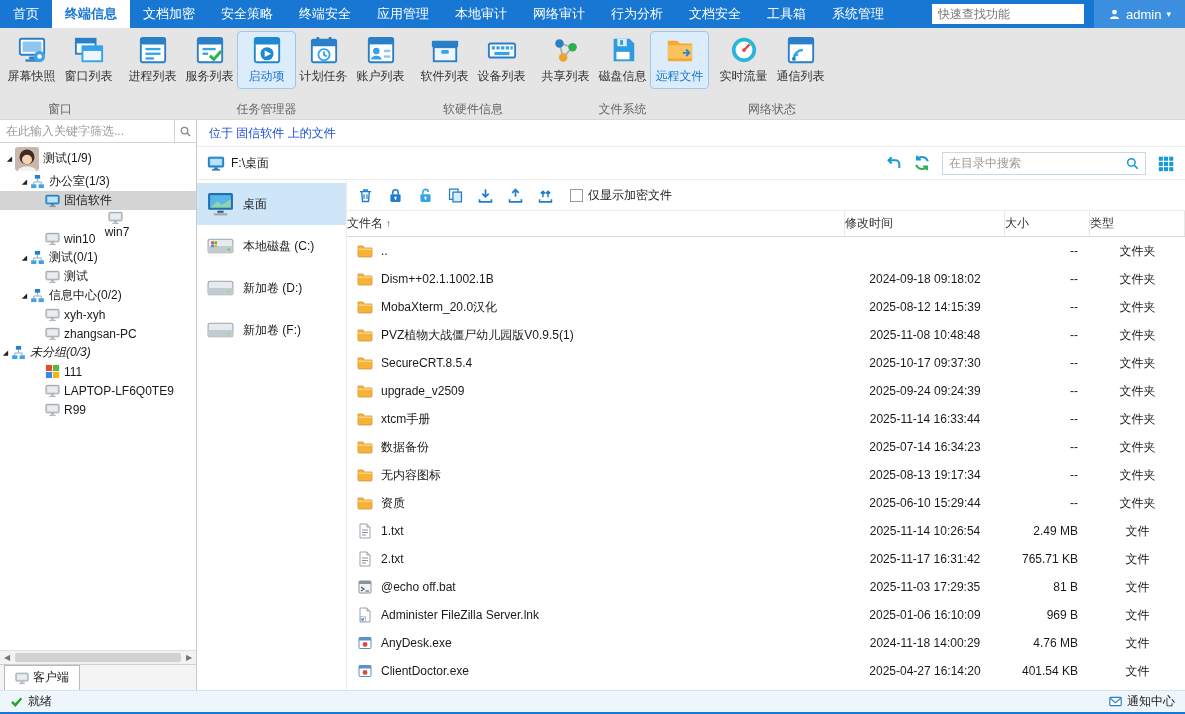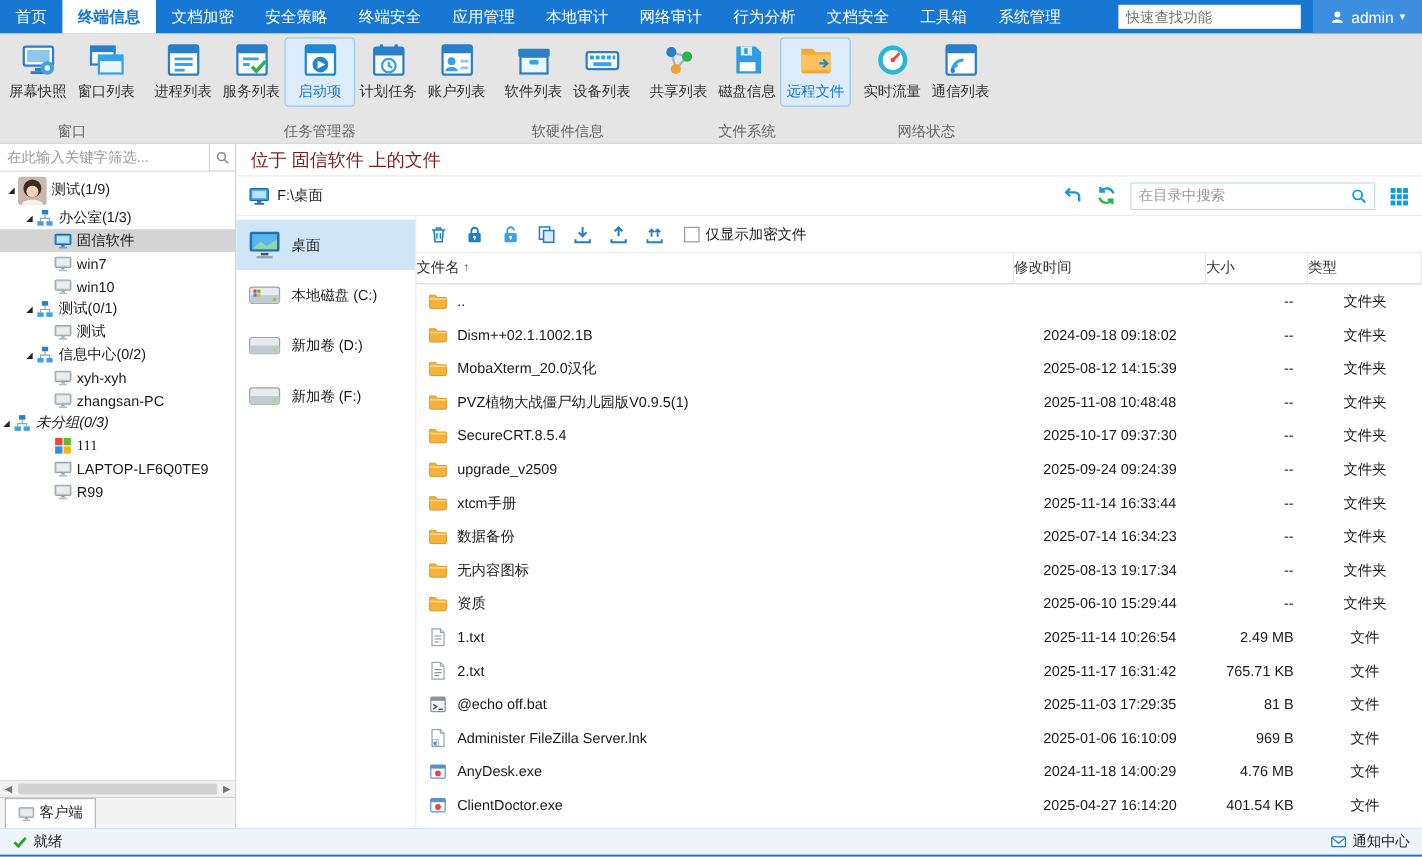--- a/index.html
+++ b/index.html
@@ -45,21 +45,21 @@
 .trow .icx svg{width:15px;height:15px;display:block}
 .trow.root .icx svg{width:24px;height:24px}
 .hscroll{height:14px;flex:none;display:flex;align-items:center;background:#f2f2f2;border-top:1px solid #e0e0e0}
 .harrow{font-size:8px;color:#777;width:14px;text-align:center;cursor:pointer}
 .hthumb{flex:1;height:9px;background:#d2d2d2;border-radius:2px;margin:0 1px;cursor:grab}
 .stabs{height:26px;flex:none;background:#f4f4f4;border-top:1px solid #cfcfcf;display:flex;align-items:flex-end;padding-left:4px}
 .stab{display:flex;align-items:center;gap:4px;background:#fff;border:1px solid #b9b9b9;border-bottom:none;padding:3px 10px 4px;font-size:12px;cursor:pointer}
 .stab .icx svg{width:14px;height:14px;display:block}
 
 .main{flex:1;display:flex;flex-direction:column;min-width:0;background:#fff}
-.lochdr{height:27px;line-height:27px;padding-left:12px;color:#7f1d1d;font-size:15px;border-bottom:1px solid #ececec;flex:none}
+.lochdr{height:27px;line-height:27px;padding-left:12px;color:#1d4ed8;font-size:12px;border-bottom:1px solid #ececec;flex:none}
 .addrbar{height:33px;display:flex;align-items:center;padding:0 10px;border-bottom:1px solid #ececec;flex:none;gap:6px}
 .addrbar>.icx svg{width:18px;height:18px;display:block}
 .path{font-size:12px;color:#1a1a1a}
 .addr-right{margin-left:auto;display:flex;align-items:center;gap:11px}
 .abtn{cursor:pointer}
 .abtn svg{width:18px;height:18px;display:block}
 .dsearch{display:flex;align-items:center;border:1px solid #c5d9e8;height:23px;width:204px;padding-left:6px;background:#fff}
 .dsearch input{border:none;flex:1;font-size:12px;min-width:0;outline:none}
 .dsearch input::placeholder{color:#9a9a9a}
 .dsicon{width:26px;display:flex;justify-content:center;cursor:pointer}
@@ -371,21 +371,21 @@
             <span class="icx">
               <svg viewBox="0 0 16 16">
                 <rect x="1" y="2.5" width="14" height="9" rx="1" fill="#3fa3e3" stroke="#1b6bb0"></rect>
                 <rect x="2.5" y="4" width="11" height="6" fill="#bfe2f8"></rect>
                 <rect x="6.5" y="12" width="3" height="1.4" fill="#1b6bb0"></rect>
                 <rect x="4.5" y="13.6" width="7" height="1.4" fill="#8d979e"></rect>
               </svg>
             </span>
             <span class="tlbl">固信软件</span>
           </div>
-          <div class="trow" style="padding-left: 34px;">
+          <div class="trow" style="padding-left: 34px; flex-direction: column;">
             <span class="texp"></span>
             <span class="icx">
               <svg viewBox="0 0 16 16">
                 <rect x="1" y="2.5" width="14" height="9" rx="1" fill="#cdd3d8" stroke="#98a1a8"></rect>
                 <rect x="2.5" y="4" width="11" height="6" fill="#e9edf0"></rect>
                 <rect x="6.5" y="12" width="3" height="1.4" fill="#98a1a8"></rect>
                 <rect x="4.5" y="13.6" width="7" height="1.4" fill="#b3bac0"></rect>
               </svg>
             </span>
             <span class="tlbl">win7</span>
@@ -467,21 +467,21 @@
             <span class="icx">
               <svg viewBox="0 0 16 16">
                 <path d="M8 5 v3 M4 11 V8.5 h8 V11" stroke="#8aa6bd" fill="none"></path>
                 <rect x="5.2" y="1" width="5.6" height="4" fill="#2a7fc9"></rect>
                 <rect x="1.2" y="11" width="5.6" height="4" fill="#3fa3e3"></rect>
                 <rect x="9.2" y="11" width="5.6" height="4" fill="#3fa3e3"></rect>
               </svg>
             </span>
             <span class="tlbl">未分组(0/3)</span>
           </div>
-          <div class="trow" style="padding-left: 34px; font-family: Liberation Serif, serif;">
+          <div class="trow" style="padding-left: 34px;">
             <span class="texp"></span>
             <span class="icx">
               <svg viewBox="0 0 16 16">
                 <rect x="1" y="1" width="6.5" height="6.5" fill="#e64a2e"></rect>
                 <rect x="8.5" y="1" width="6.5" height="6.5" fill="#61b832"></rect>
                 <rect x="1" y="8.5" width="6.5" height="6.5" fill="#2e8de6"></rect>
                 <rect x="8.5" y="8.5" width="6.5" height="6.5" fill="#f2b410"></rect>
               </svg>
             </span>
             <span class="tlbl">111</span>

